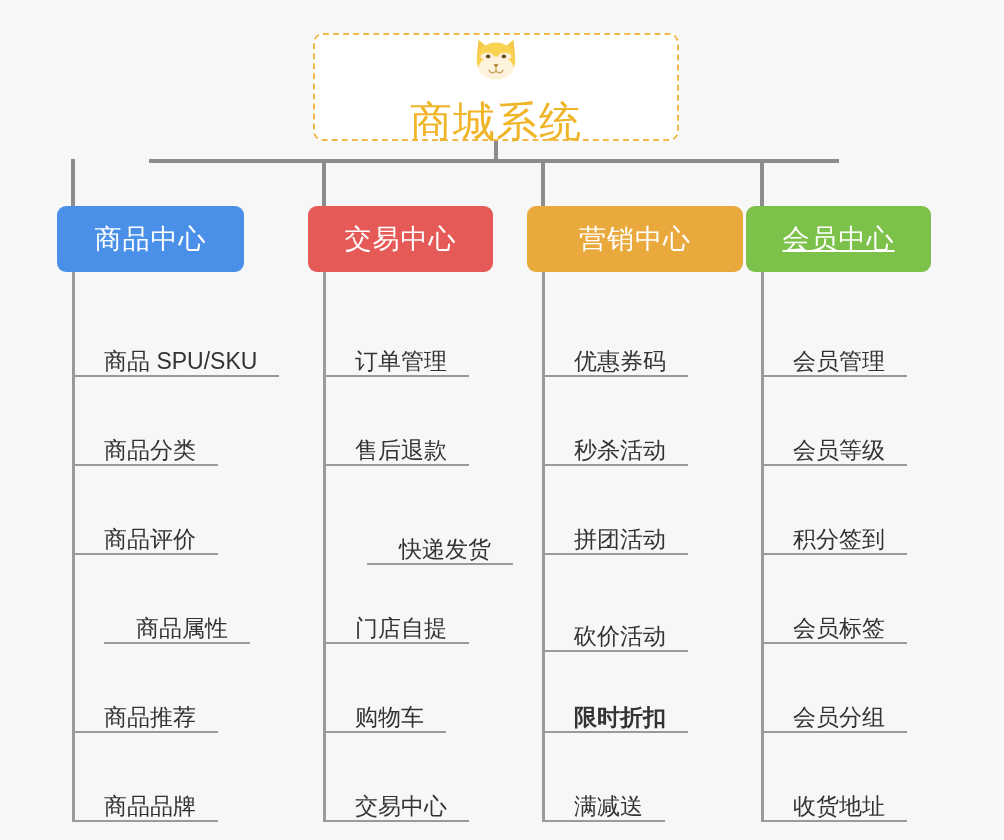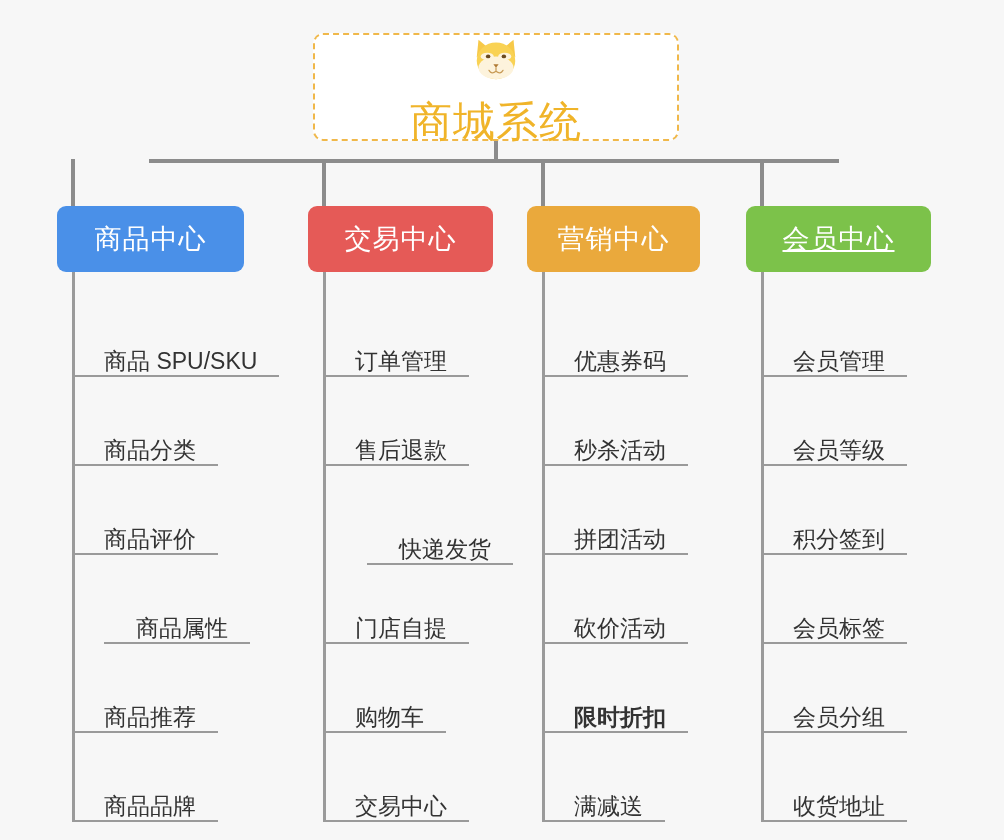--- a/index.html
+++ b/index.html
@@ -197,35 +197,35 @@
           <span class="leaf-label">门店自提</span>
         </div>
         <div class="leaf" style="top: 431px;">
           <span class="leaf-label">购物车</span>
         </div>
         <div class="leaf" style="top: 520px;">
           <span class="leaf-label">交易中心</span>
         </div>
       </div>
       <div class="conn conn-drop" style="left: 541px;"></div>
-      <div class="cat-box" style="left: 527px; width: 173px; background: rgb(234, 169, 60);">
+      <div class="cat-box" style="left: 527px; width: 216px; background: rgb(234, 169, 60);">
         <span>营销中心</span>
       </div>
       <div class="column" style="left: 542px;">
         <div class="spine" style="height: 550px;"></div>
         <div class="leaf" style="top: 75px;">
           <span class="leaf-label">优惠券码</span>
         </div>
         <div class="leaf" style="top: 164px;">
           <span class="leaf-label">秒杀活动</span>
         </div>
         <div class="leaf" style="top: 253px;">
           <span class="leaf-label">拼团活动</span>
         </div>
-        <div class="leaf" style="top: 342px;">
+        <div class="leaf" style="top: 350px;">
           <span class="leaf-label">砍价活动</span>
         </div>
         <div class="leaf" style="top: 431px; font-weight: bold;">
           <span class="leaf-label">限时折扣</span>
         </div>
         <div class="leaf" style="top: 520px;">
           <span class="leaf-label">满减送</span>
         </div>
       </div>
       <div class="conn conn-drop" style="left: 760px;"></div>

